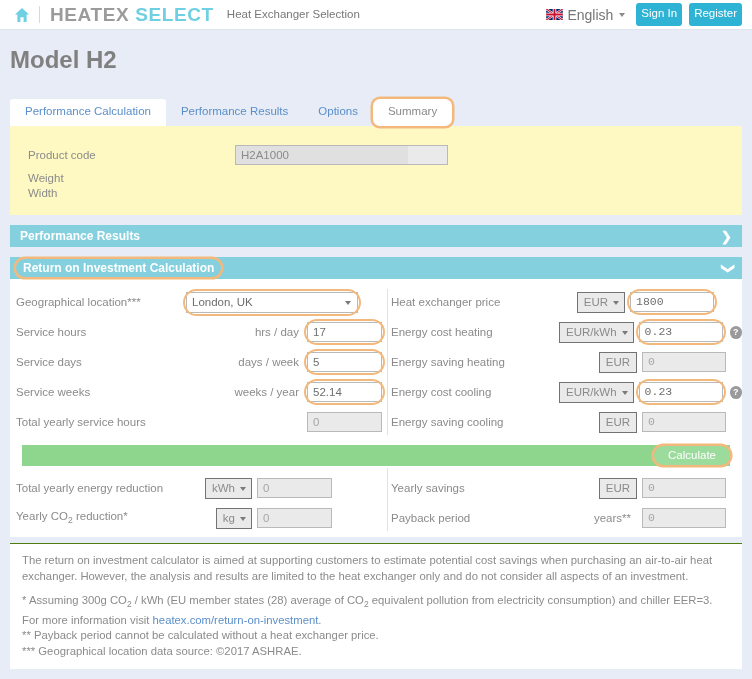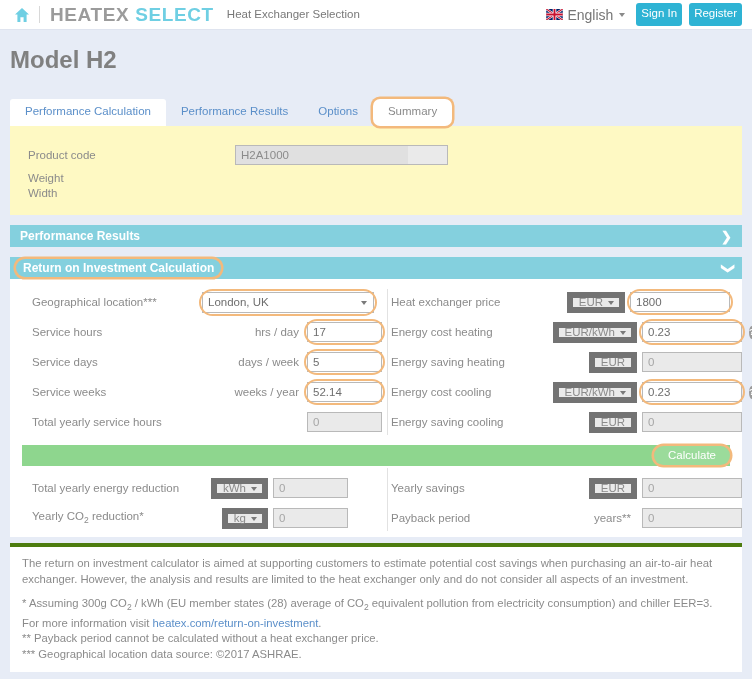--- a/index.html
+++ b/index.html
@@ -132,21 +132,21 @@
     margin: 0 -4px;
   }
   .chev { margin-left: auto; font-size: 13px; font-weight: bold; line-height: 1; }
 
   
   .roi {
     background: #ffffff; margin: 0 10px; padding: 8px 0 4px;
     width: 732px; box-sizing: border-box;
   }
   .roi-cols { display: flex; position: relative; }
-  .col-left { width: 372px; padding-left: 22px; box-sizing: border-box; }
+  .col-left { width: 372px; padding-left: 6px; box-sizing: border-box; }
   .col-right { width: 360px; padding-left: 9px; box-sizing: border-box; }
   .vdiv {
     position: absolute; left: 377px; top: 2px; bottom: 2px;
     width: 1px; background: #e2e2e2;
   }
 
   .frow {
     display: flex; align-items: center; height: 30px;
   }
   .flabel { font-size: 11.5px; color: #8b8b8b; flex: 0 0 auto; }
@@ -164,37 +164,37 @@
     border-radius: 14px; pointer-events: none;
   }
 
   .inp {
     background: #ffffff; border: 1px solid #b9b9b9; color: #6e6e6e;
     font-size: 11.5px; font-family: inherit; height: 20px; line-height: 18px;
     padding: 0 5px; box-sizing: border-box;
   }
   .inp.dis { background: #eaeaea; color: #a6a6a6; }
   .inp.w-num { width: 75px; }
-  .inp.w-num-r { width: 100px; }
+  .inp.w-num-r { width: 84px; font-family: Liberation Mono, monospace; }
 
   .sel {
     background: #ffffff; border: 1px solid #b9b9b9; color: #6e6e6e;
     font-size: 11.5px; font-family: inherit; height: 21px;
     padding: 0 18px 0 5px; box-sizing: border-box;
     display: flex; align-items: center; position: relative;
   }
   .sel .chevd {
     position: absolute; right: 6px; top: 50%; margin-top: -1.5px;
     width: 0; height: 0; border-left: 3.5px solid transparent;
     border-right: 3.5px solid transparent; border-top: 4px solid #7a7a7a;
   }
   .sel.geo { width: 172px; }
 
   .unit-btn {
-    background: #eaeaea; border: 6px solid #737373; color: #8b8b8b;
+    background: #eaeaea; border: 1px solid #737373; color: #8b8b8b;
     font-size: 11.5px; height: 21px; box-sizing: border-box;
     display: flex; align-items: center; justify-content: flex-end;
     padding: 0 6px; white-space: nowrap; position: relative;
   }
   .unit-btn.drop { padding-right: 16px; }
   .unit-btn .chevd {
     position: absolute; right: 5px; top: 50%; margin-top: -1.5px;
     width: 0; height: 0; border-left: 3.5px solid transparent;
     border-right: 3.5px solid transparent; border-top: 4px solid #7a7a7a;
   }
@@ -225,21 +225,21 @@
     background: rgba(255,255,255,0.12);
   }
 
   
   .results { padding-top: 7px; }
 
   
   .notes {
     margin: 6px 10px 0; padding: 9px 12px 10px;
     background: #ffffff; width: 732px; box-sizing: border-box;
-    border-top: 4px solid #4d7c0f;
+    border-top: 1px solid #4d7c0f;
   }
   .note-p {
     font-size: 11.3px; color: #8b8b8b; line-height: 15.5px; margin: 0 0 9px;
   }
   .note-s {
     font-size: 11.3px; color: #8b8b8b; line-height: 15.5px; margin: 0;
   }
   .note-link { color: #5b8fc9; text-decoration: none; }
   sub { font-size: 8.5px; }
 </style>

